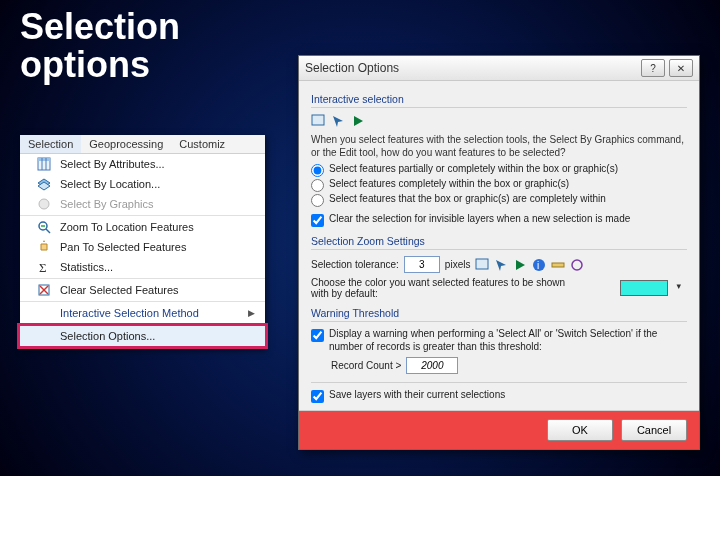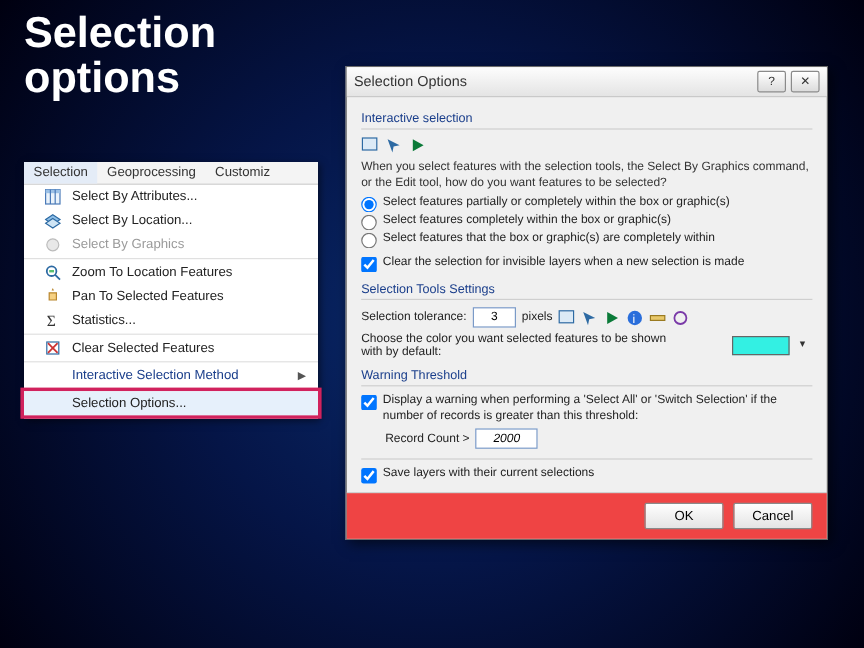--- a/index.html
+++ b/index.html
@@ -1,32 +1,32 @@
 <!DOCTYPE html>
 <html><head>
 <meta charset="utf-8">
 <style>
   html,body{margin:0;padding:0;width:720px;height:540px;overflow:hidden;font-family:"Segoe UI",Tahoma,sans-serif;font-size:11px;color:#000}
-  .slide{width:720px;height:540px;background:radial-gradient(circle at 50% 50%,#0a2a6b 0%,#051547 45%,#000010 100%);position:relative}
+  .slide{width:720px;height:476px;background:radial-gradient(circle at 50% 50%,#0a2a6b 0%,#051547 45%,#000010 100%);position:relative}
   .title{position:absolute;left:20px;top:8px;color:#fff;font-size:36px;font-weight:700;line-height:1.05}
   
   .menu{position:absolute;left:20px;top:135px;width:245px;background:#fff;box-shadow:2px 2px 6px rgba(0,0,0,.5)}
   .menubar{display:flex;background:#f4f4f4;border-bottom:1px solid #d0d0d0;font-size:11px}
   .menubar span{padding:3px 8px;color:#333}
   .menubar span.active{background:#e4ecf7}
   .menurow{display:flex;align-items:center;height:20px;padding:0 4px 0 12px;position:relative}
   .menurow .ic{width:24px;height:20px;display:flex;align-items:center;justify-content:center}
   .menurow .lbl{flex:1;padding-left:4px;color:#222}
   .menurow.disabled .lbl{color:#9a9a9a}
   .menurow.sep{height:0;border-top:1px solid #e0e0e0;margin:1px 0}
   .menurow .sub{margin-right:6px;color:#555;font-size:9px}
   .menurow.highlight{background:#e6f0fb}
   .callout{border:3px solid #d1225d;margin:0 -3px}
   
-  .dialog{position:absolute;left:288px;top:55px;width:400px;background:#f0f0f0;border:1px solid #6b6b6b;box-shadow:3px 3px 10px rgba(0,0,0,.6)}
+  .dialog{position:absolute;left:298px;top:55px;width:400px;background:#f0f0f0;border:1px solid #6b6b6b;box-shadow:3px 3px 10px rgba(0,0,0,.6)}
   .dtitle{height:24px;background:linear-gradient(#fdfdfd,#e4e4e4);border-bottom:1px solid #c9c9c9;display:flex;align-items:center;padding:0 6px;font-size:12px;color:#333}
   .dtitle .sp{flex:1}
   .winbtn{width:22px;height:16px;border:1px solid #8a8a8a;border-radius:2px;background:linear-gradient(#fff,#dcdcdc);margin-left:4px;display:flex;align-items:center;justify-content:center;font-size:10px;color:#333}
   .dbody{padding:8px 12px 6px 12px;font-size:10.5px;color:#222}
   .group-lbl{color:#1a3e8b;font-size:10.5px;margin-top:4px;margin-bottom:2px}
   .hr{height:1px;background:#cfcfcf;margin:2px 0 6px 0}
   .iconrow{display:flex;gap:6px;margin:3px 0 6px 0}
   .iconrow .mini{width:14px;height:14px}
   .helptext{color:#333;font-size:10px;line-height:1.25;margin:2px 0 4px 0}
   .radio,.check{display:flex;align-items:flex-start;gap:5px;margin:1px 0;font-size:10px;line-height:1.25}
@@ -169,21 +169,21 @@
         </label>
       <label class="radio">
           <input type="radio" name="r" style="">
           <span>Select features that the box or graphic(s) are completely within</span>
         </label>
       <label class="check" style="margin-top:6px">
           <input type="checkbox" checked="" style="">
           <span>Clear the selection for invisible layers when a new selection is made</span>
         </label>
 
-      <div class="group-lbl" style="margin-top:8px">Selection Tools Settings</div>
+      <div class="group-lbl" style="margin-top:8px">Selection Zoom Settings</div>
       <div class="hr"></div>
       <div class="inline">
         <span>Selection tolerance:</span>
         <input class="numbox" value="3" style="">
         <span>pixels</span>
         <svg class="mini" width="14" height="14">
             <rect x="1" y="1" width="12" height="10" fill="#dceaf6" stroke="#2d6aa3"></rect>
           </svg>
         <svg class="mini" width="14" height="14">
             <polygon points="2,2 12,7 7,8 6,13" fill="#2d6aa3"></polygon>

